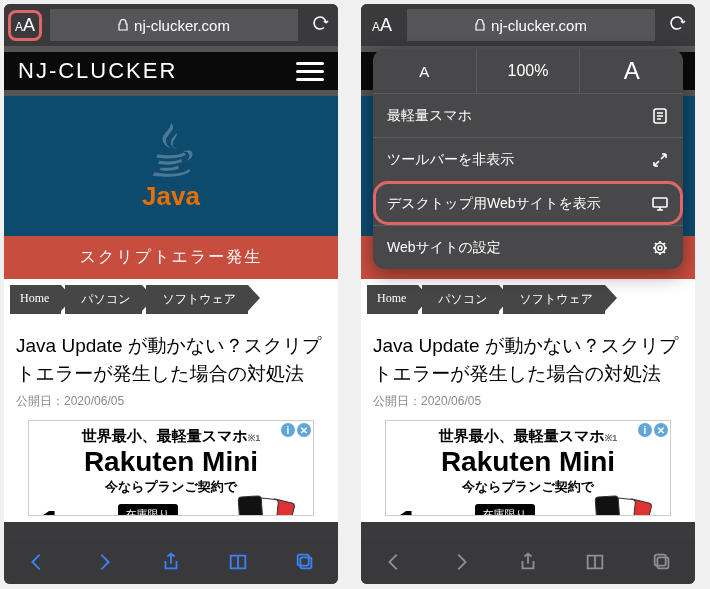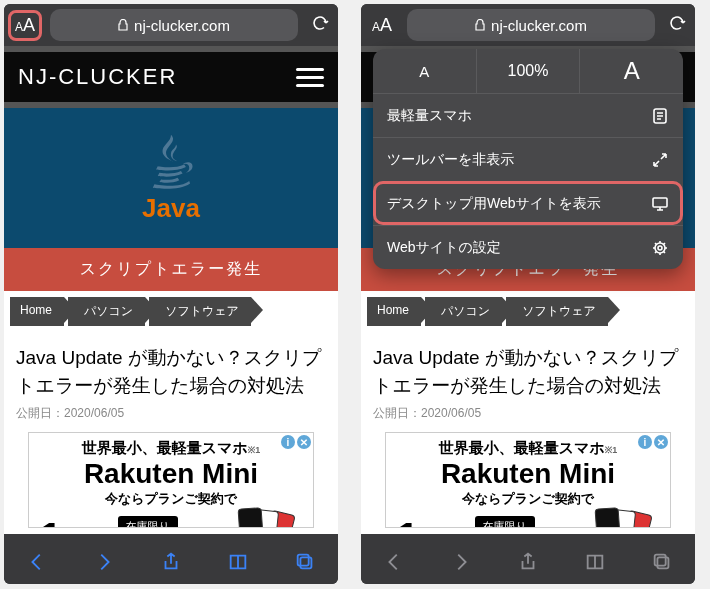--- a/index.html
+++ b/index.html
@@ -5,37 +5,37 @@
   * { margin:0; padding:0; box-sizing:border-box; }
   body { font-family:-apple-system,"Hiragino Sans","Helvetica Neue",sans-serif; background:#f0f0f0; }
   .wrap { display:flex; gap:23px; padding:4px; }
   .phone { width:334px; height:580px; background:#3a3a3c; border-radius:6px; overflow:hidden; position:relative; display:flex; flex-direction:column; }
   
   .urlbar { height:42px; background:#3a3a3c; display:flex; align-items:center; padding:0 6px; gap:10px; }
   .aa-btn { display:flex; align-items:baseline; padding:3px 5px; border-radius:6px; color:#fff; font-weight:400; }
   .aa-btn.hl { outline:3px solid #e06666; outline-offset:-1px; }
   .aa-small { font-size:12px; }
   .aa-big { font-size:18px; }
-  .urlfield { flex:1; background:#565659; border-radius:10px; height:32px; display:flex; align-items:center; justify-content:center; gap:6px; color:#fff; font-size:15px; }
+  .urlfield { flex:1; background:#565659; border-radius:0; height:32px; display:flex; align-items:center; justify-content:center; gap:6px; color:#fff; font-size:15px; }
   .lock { width:10px; height:12px; }
   .reload { color:#fff; width:24px; text-align:center; }
   
-  .site-head { height:62px; background:#0a0a0a; display:flex; align-items:center; justify-content:space-between; padding:0 14px; border-top:6px solid #555; border-bottom:6px solid #555;}
+  .site-head { height:50px; background:#0a0a0a; display:flex; align-items:center; justify-content:space-between; padding:0 14px; border-top:6px solid #555; border-bottom:6px solid #555;}
   .brand { color:#fff; font-size:22px; letter-spacing:2px; font-weight:300; }
   .ham { width:28px; display:flex; flex-direction:column; gap:5px; }
   .ham span { height:3px; background:#fff; border-radius:2px; }
   
   .hero { background:#0c4a6e; height:140px; display:flex; align-items:center; justify-content:center;}
   .java { display:flex; flex-direction:column; align-items:center; }
   .steam path { fill:#4e7896; }
   .java-text { color:#e76f00; font-size:26px; font-weight:bold; margin-top:2px;}
   
   .banner { background:#c74d3f; color:#fff; text-align:center; padding:11px 0; font-size:16px; letter-spacing:2px;}
   
-  .crumbs { background:#fff; display:flex; gap:4px; padding:6px 6px 10px; }
+  .crumbs { background:#fff; display:flex; gap:4px; padding:6px 6px 10px;font-family:Liberation Serif, serif; }
   .crumb { position:relative; background:#464646; color:#fff; font-size:12px; padding:6px 12px 6px 16px; }
   .crumb:first-child{ padding-left:10px;}
   .crumb:after { content:""; position:absolute; right:-12px; top:0; border-top:13px solid transparent; border-bottom:13px solid transparent; border-left:12px solid #464646; }
   
   .article { background:#fff; padding:8px 12px 4px; }
   .title { font-size:19px; line-height:1.45; font-weight:500; }
   .meta { color:#888; font-size:12px; margin-top:6px; }
   
   .ad-wrap { background:#fff; padding:6px 24px; }
   .ad { border:1px solid #ccc; position:relative; padding:6px 10px 0; overflow:hidden; height:96px;}
@@ -59,21 +59,21 @@
   .tb svg { width:22px; height:22px; }
   .blue { stroke:#3b82f6; fill:none; stroke-width:2;}
   .grey { stroke:#8e8e93; fill:none; stroke-width:2;}
   
   .popover { position:absolute; top:45px; left:12px; right:12px; background:#48484a; border-radius:12px; box-shadow:0 6px 20px rgba(0,0,0,.4); overflow:hidden; z-index:10;}
   .zoomrow { display:flex; height:44px; }
   .zoomrow > div { flex:1; display:flex; align-items:center; justify-content:center; color:#fff; border-right:1px solid #5a5a5c;}
   .zoomrow > div:last-child{ border-right:none;}
   .zA-sm{ font-size:15px;} .zA-lg{ font-size:24px;}
   .mrow { height:44px; display:flex; align-items:center; justify-content:space-between; padding:0 14px; color:#fff; font-size:14px; border-top:1px solid #5a5a5c;}
-  .mrow.hl { outline:3px solid #e06666; outline-offset:-3px; border-radius:10px; }
+  .mrow.hl { outline:3px solid #e06666; outline-offset:-3px; border-radius:15px; }
   .micon { width:18px; height:18px; }
   .micon * { stroke:#fff; fill:none; stroke-width:1.6;}
 </style>
 </head>
 <body>
 
 <div class="wrap">
 
 <div class="phone">
   <div class="urlbar">

